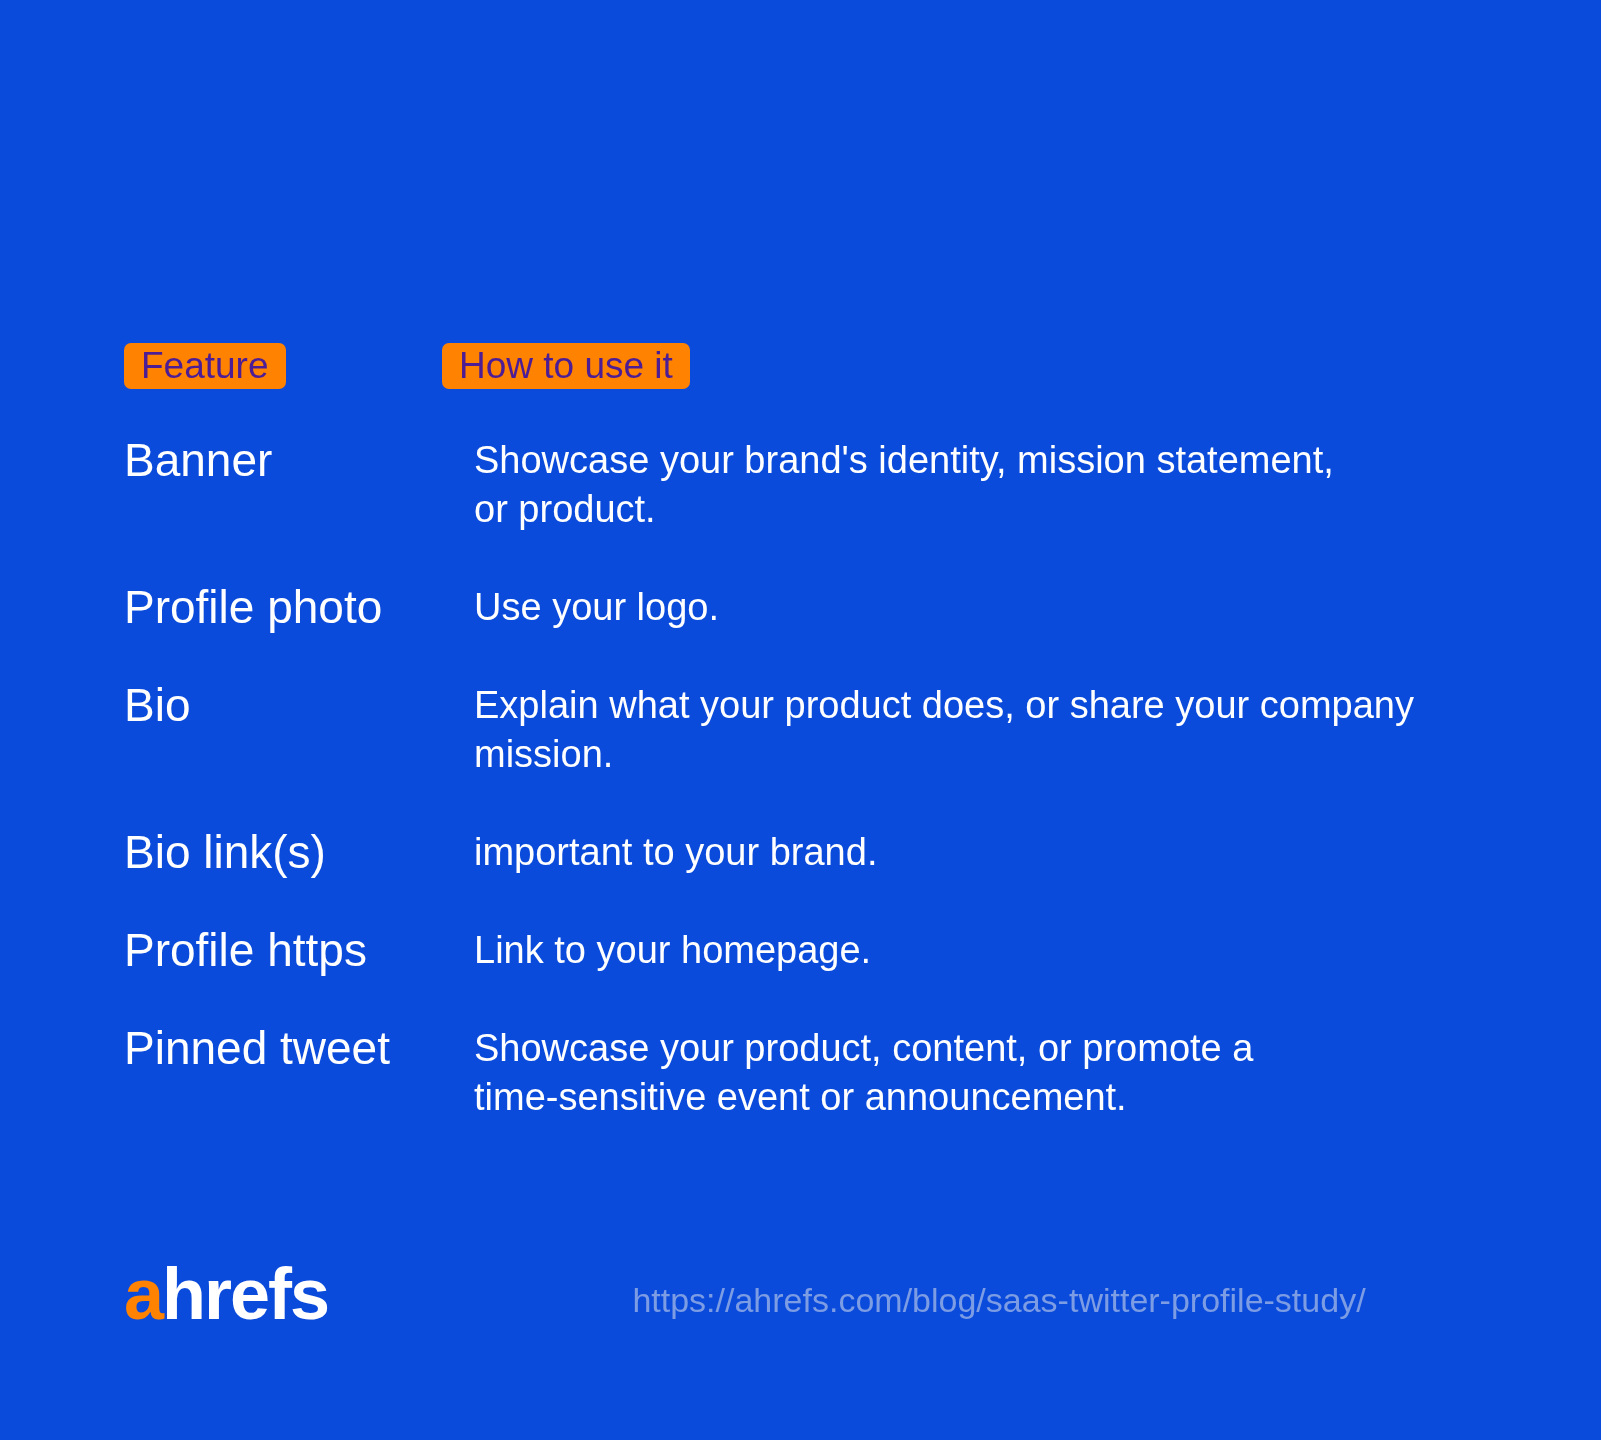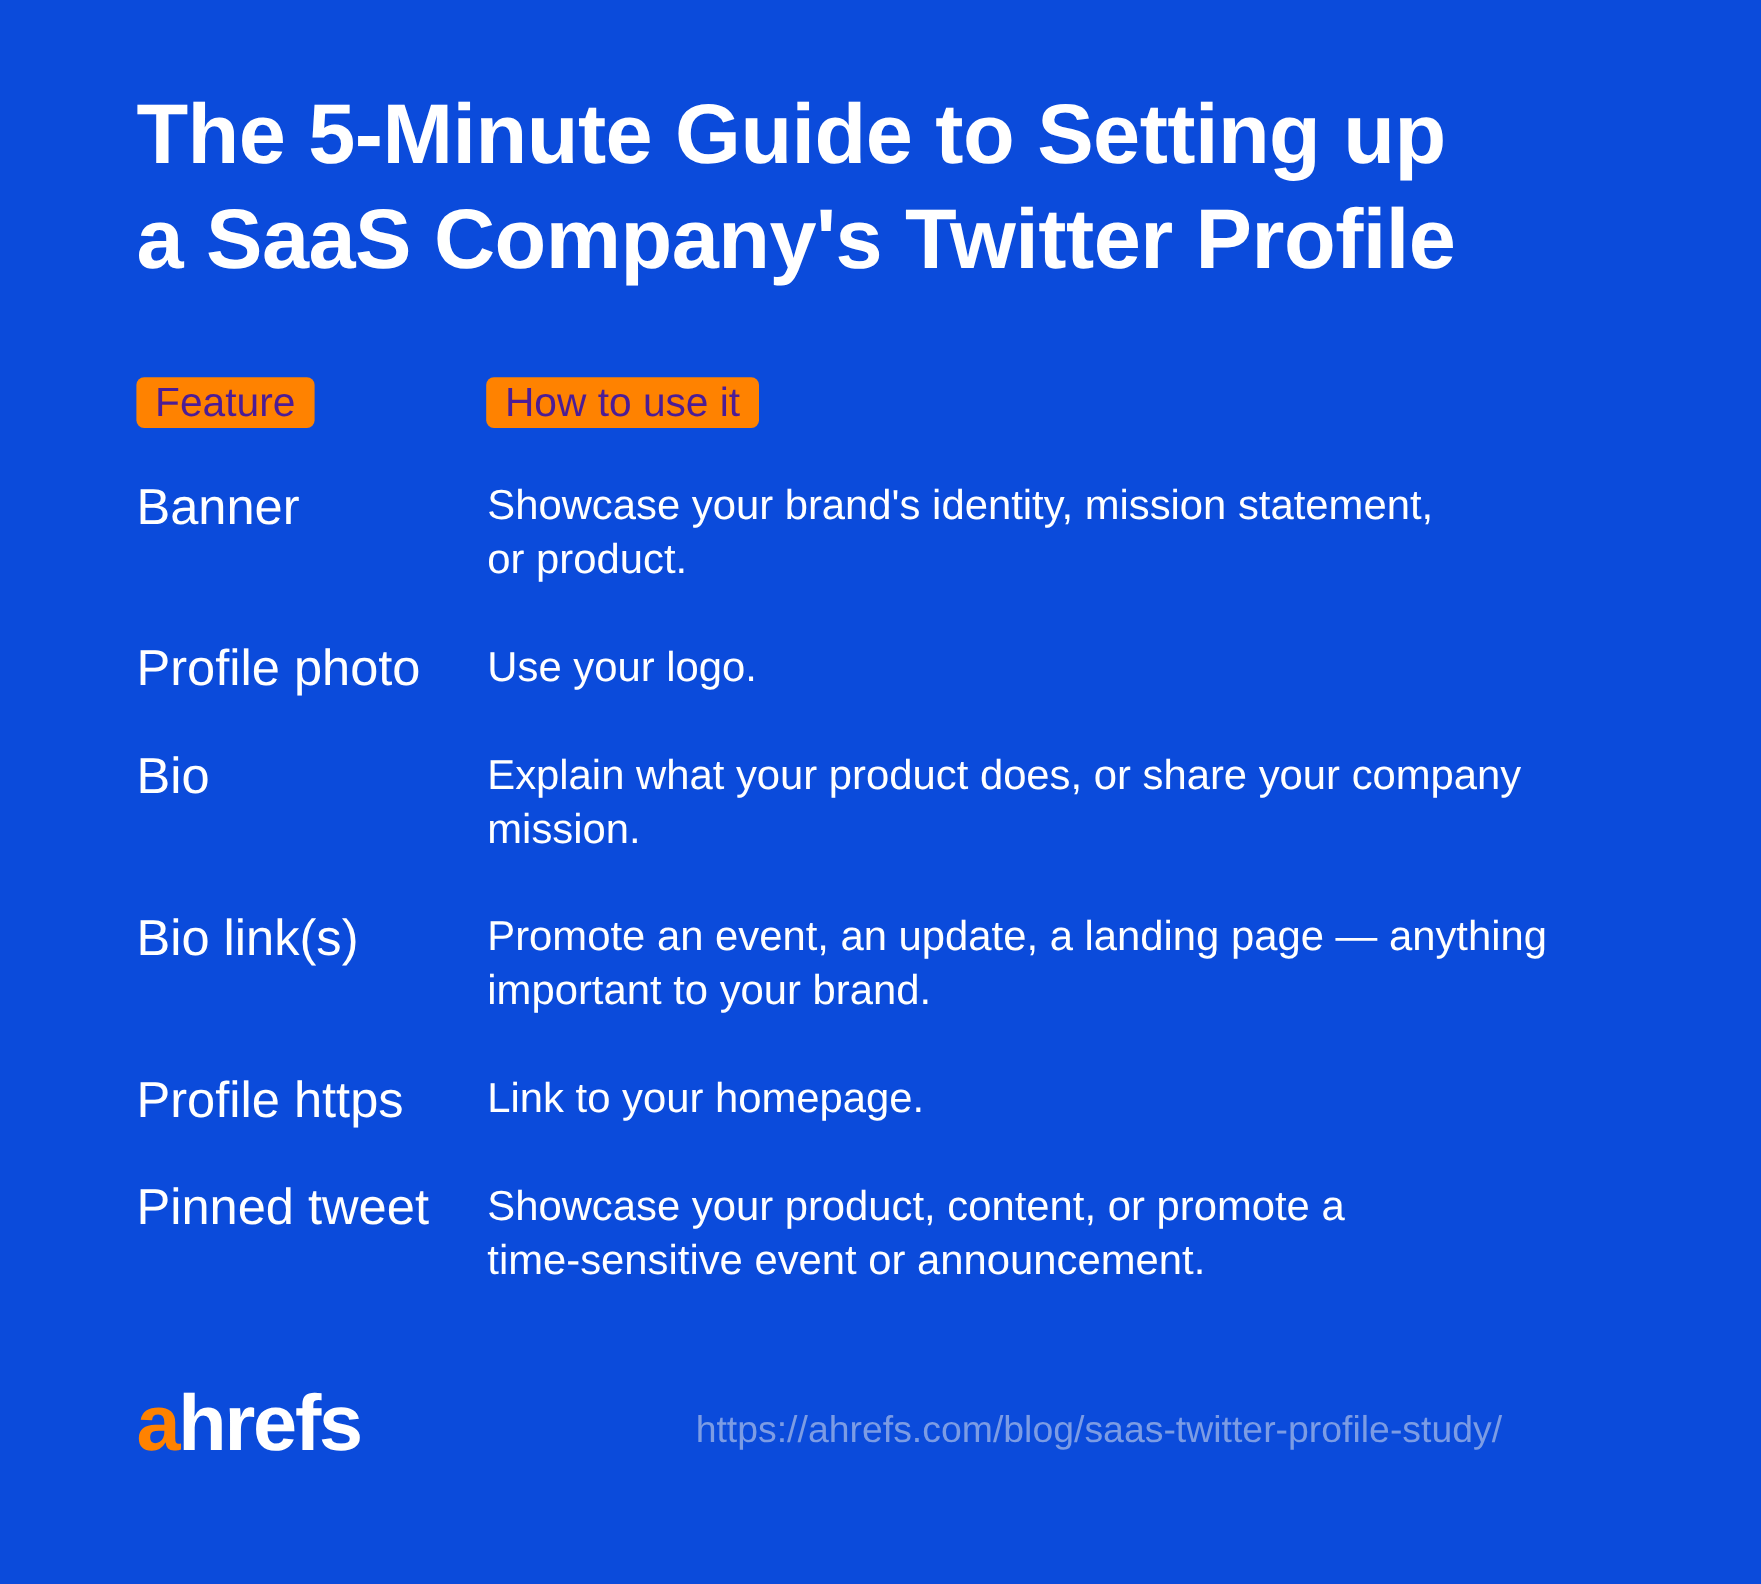--- a/index.html
+++ b/index.html
@@ -83,21 +83,21 @@
     line-height: 49px;
     color: #ffffff;
     white-space: nowrap;
   }
   .cell-desc {
     flex: 1 1 auto;
     font-size: 38px;
     line-height: 49px;
     color: #ffffff;
   }
-  .desc-line { white-space: nowrap; }
+  .desc-line { white-space: nowrap; margin-left: 31px; }
 
   
   #footer {
     position: absolute;
     left: 124px;
     top: 1258px;
     width: 1350px;
     height: 80px;
   }
   #logo {
@@ -122,24 +122,20 @@
     line-height: 40px;
     color: #7c9ce4;
     white-space: nowrap;
   }
 </style>
 </head>
 <body>
 
 <div id="poster">
 
-  <div id="title-block">
-    <div class="title-line">The 5-Minute Guide to Setting up</div>
-    <div class="title-line">a SaaS Company's Twitter Profile</div>
-  </div>
 
   <div id="header-row">
     <div class="badge" id="badge-feature">Feature</div>
     <div class="badge" id="badge-howto">How to use it</div>
   </div>
 
   <div id="table-body">
 
     <div class="table-row">
       <div class="cell-feature">Banner</div>
@@ -160,21 +156,20 @@
       <div class="cell-feature">Bio</div>
       <div class="cell-desc">
         <div class="desc-line">Explain what your product does, or share your company</div>
         <div class="desc-line">mission.</div>
       </div>
     </div>
 
     <div class="table-row">
       <div class="cell-feature">Bio link(s)</div>
       <div class="cell-desc">
-        <div class="desc-line">Promote an event, an update, a landing page — anything</div>
         <div class="desc-line">important to your brand.</div>
       </div>
     </div>
 
     <div class="table-row">
       <div class="cell-feature">Profile https</div>
       <div class="cell-desc">
         <div class="desc-line">Link to your homepage.</div>
       </div>
     </div>

